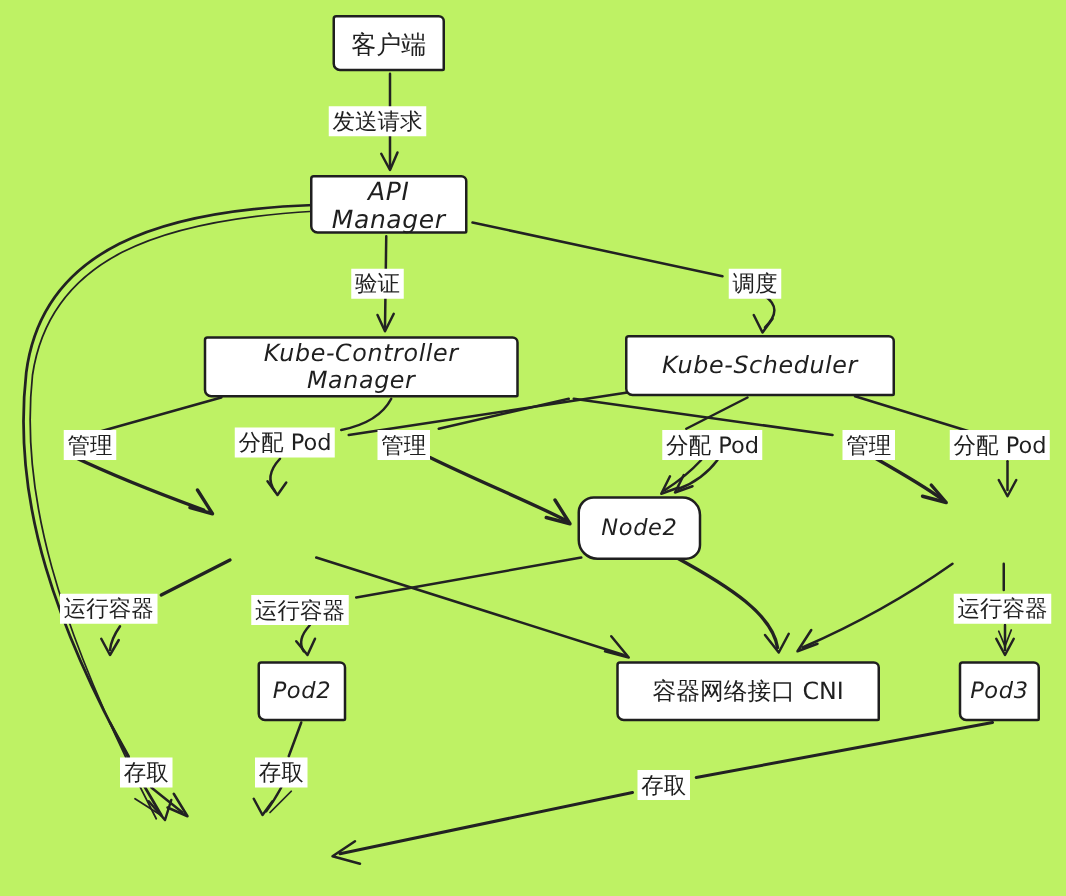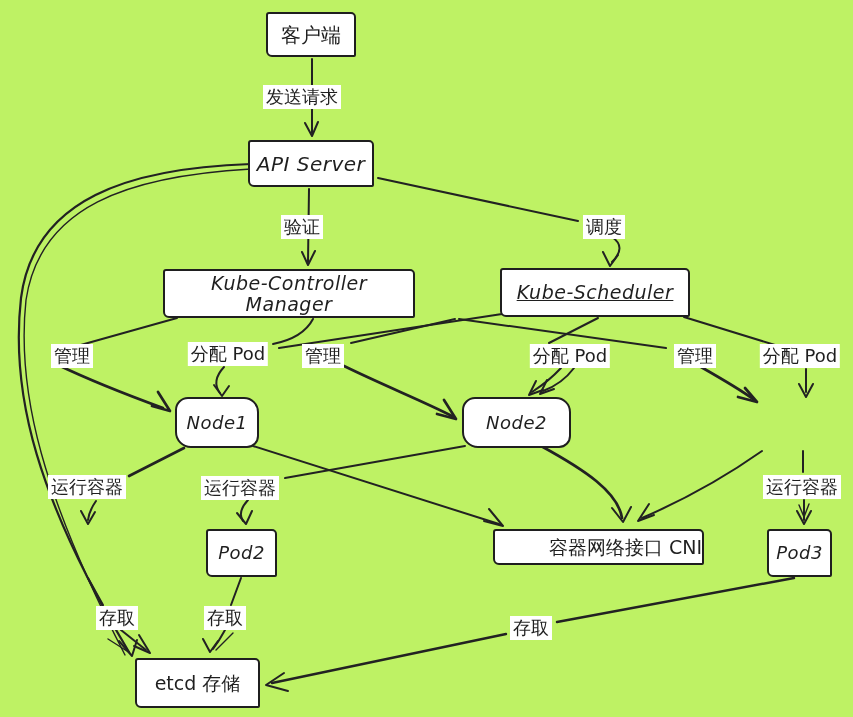--- a/index.html
+++ b/index.html
@@ -147,56 +147,50 @@
       <path style="stroke-width:2.4" d="M506,634 L272,683"></path>
       <polyline points="284,673 266,685 288,691"></polyline>
     </g>
   </svg>
 
   <div class="box" style="left:266px;top:12px;width:90px;height:45px;font-size:20px;">
     <span>客户端</span>
   </div>
 
   <div class="box hand" style="left:248px;top:140px;width:126px;height:47px;font-size:20px;">
-    <span>API Server</span>
+    <span>API Manager</span>
   </div>
 
   <div class="box hand" style="left:163px;top:269px;width:252px;height:49px;">
     <span>Kube-Controller Manager</span>
   </div>
 
-  <div class="box hand" style="left:500px;top:268px;width:190px;height:49px;text-decoration:underline;">
+  <div class="box hand" style="left:500px;top:268px;width:216px;height:49px;">
     <span>Kube-Scheduler</span>
   </div>
 
-  <div class="box rounded hand" style="left:175px;top:397px;width:84px;height:51px;font-size:18px;">
-    <span>Node1</span>
-  </div>
-
-  <div class="box rounded hand" style="left:462px;top:397px;width:109px;height:51px;font-size:18px;">
+
+  <div class="box rounded hand" style="left:462px;top:397px;width:99px;height:51px;font-size:18px;">
     <span>Node2</span>
   </div>
 
 
 
   <div class="box hand" style="left:206px;top:529px;width:71px;height:48px;font-size:18px;">
     <span>Pod2</span>
   </div>
 
   <div class="box hand" style="left:767px;top:529px;width:65px;height:48px;font-size:18px;">
     <span>Pod3</span>
   </div>
 
-  <div class="box" style="left:493px;top:529px;width:211px;height:36px;justify-content:flex-end;">
+  <div class="box" style="left:493px;top:529px;width:211px;height:48px;">
     <span>容器网络接口 CNI</span>
   </div>
 
-  <div class="box" style="left:135px;top:658px;width:125px;height:50px;">
-    <span>etcd 存储</span>
-  </div>
 
   <div class="elabel" style="left:302px;top:97px;">发送请求</div>
 
   <div class="elabel" style="left:302px;top:227px;text-align:center;">验证</div>
 
   <div class="elabel" style="left:604px;top:227px;">调度</div>
 
   <div class="elabel" style="left:72px;top:356px;">管理</div>
 
   <div class="elabel" style="left:228px;top:354px;">分配 Pod</div>

